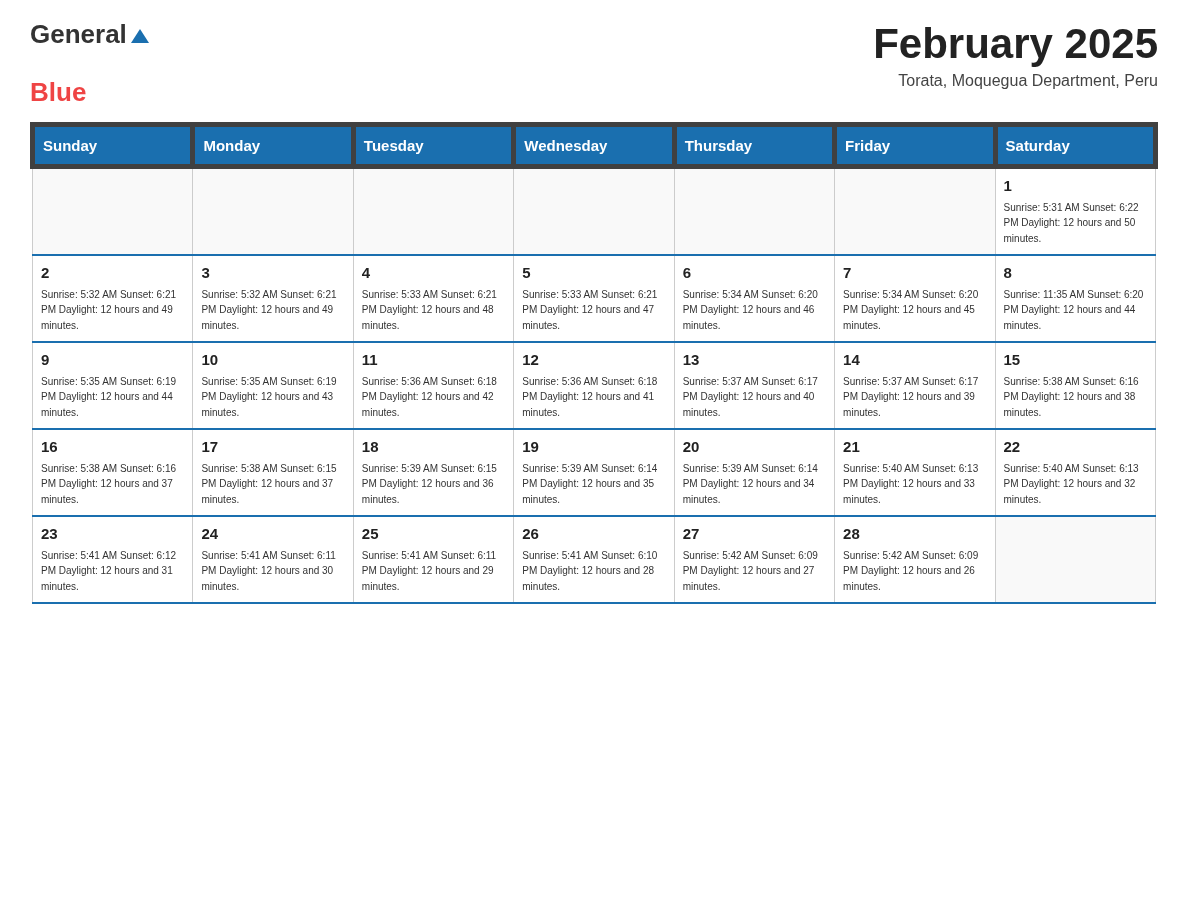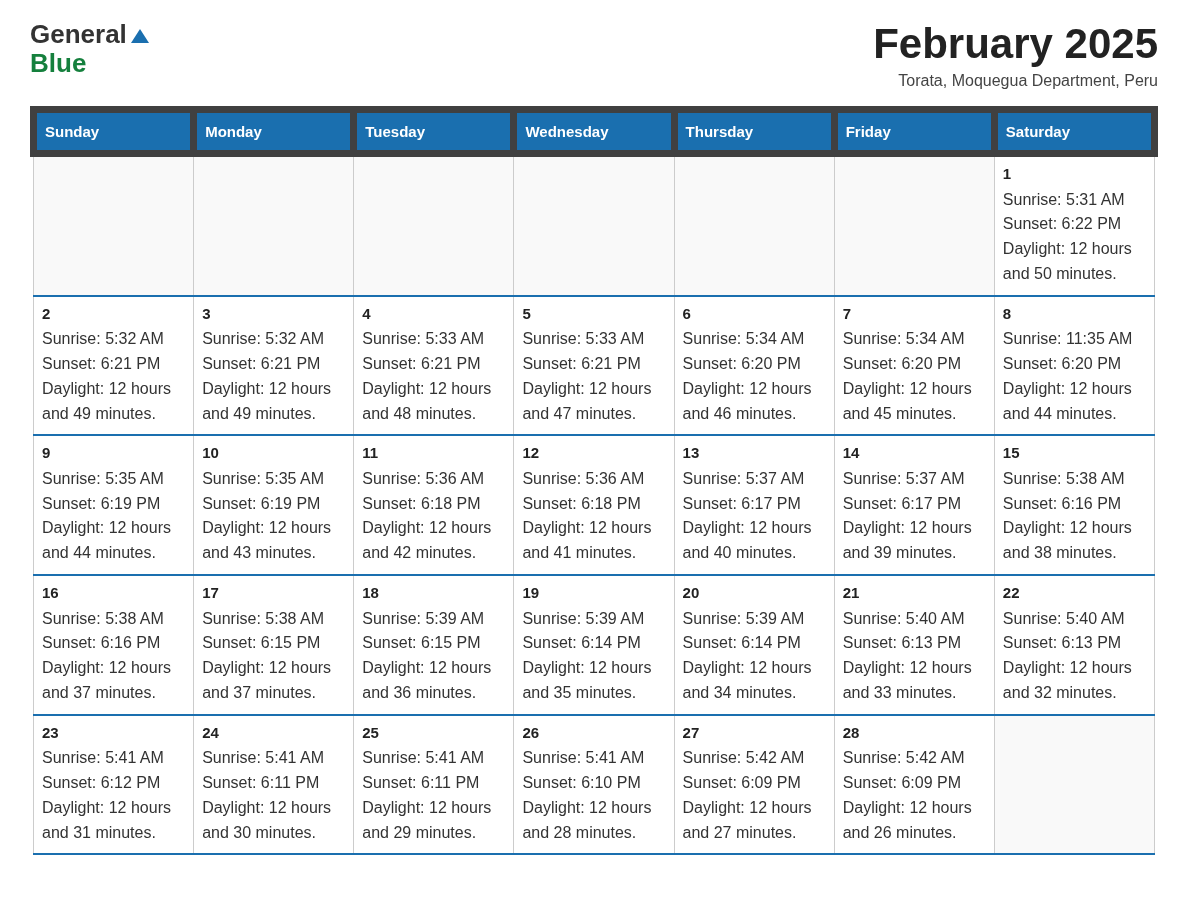--- a/index.html
+++ b/index.html
@@ -16,21 +16,21 @@
       margin-bottom: 16px;
     }
     .logo {
       display: flex;
       flex-direction: column;
       font-size: 26px;
       font-weight: bold;
       line-height: 1.1;
     }
     .logo-general { color: #333; }
-    .logo-blue { color: #15803d; }
+    .logo-blue { color: #ef4444; margin-top: 29px; }
     .logo-triangle {
       display: inline-block;
       width: 0; height: 0;
       border-left: 9px solid transparent;
       border-right: 9px solid transparent;
       border-top: 14px solid #1a6faf;
       margin-left: 4px;
       vertical-align: middle;
       transform: rotate(180deg);
     }
@@ -50,21 +50,21 @@
       width: 100%;
       border-collapse: collapse;
     }
     thead tr th {
       background: #1a6faf;
       color: #fff;
       font-size: 15px;
       font-weight: bold;
       padding: 10px 8px;
       text-align: left;
-      border: 7px solid #404040;
+      border: 5px solid #404040;
     }
     tbody tr td {
       vertical-align: top;
       padding: 6px 8px 8px 8px;
       border: 1px solid #ccc;
       width: 14.28%;
       min-height: 80px;
       font-size: 12px;
       color: #333;
       line-height: 1.5;
@@ -73,21 +73,21 @@
       border-bottom: 2px solid #1a6faf;
     }
     .day-num {
       font-size: 15px;
       font-weight: bold;
       color: #222;
       display: block;
       margin-bottom: 2px;
     }
     .day-info {
-      font-size: 16px;
+      font-size: 10px;
       color: #333;
       line-height: 1.55;
     }
     .empty-cell { background: #f9f9f9; }
   </style>
 </head>
 <body>
 
 <div class="header">
   <div class="logo">

